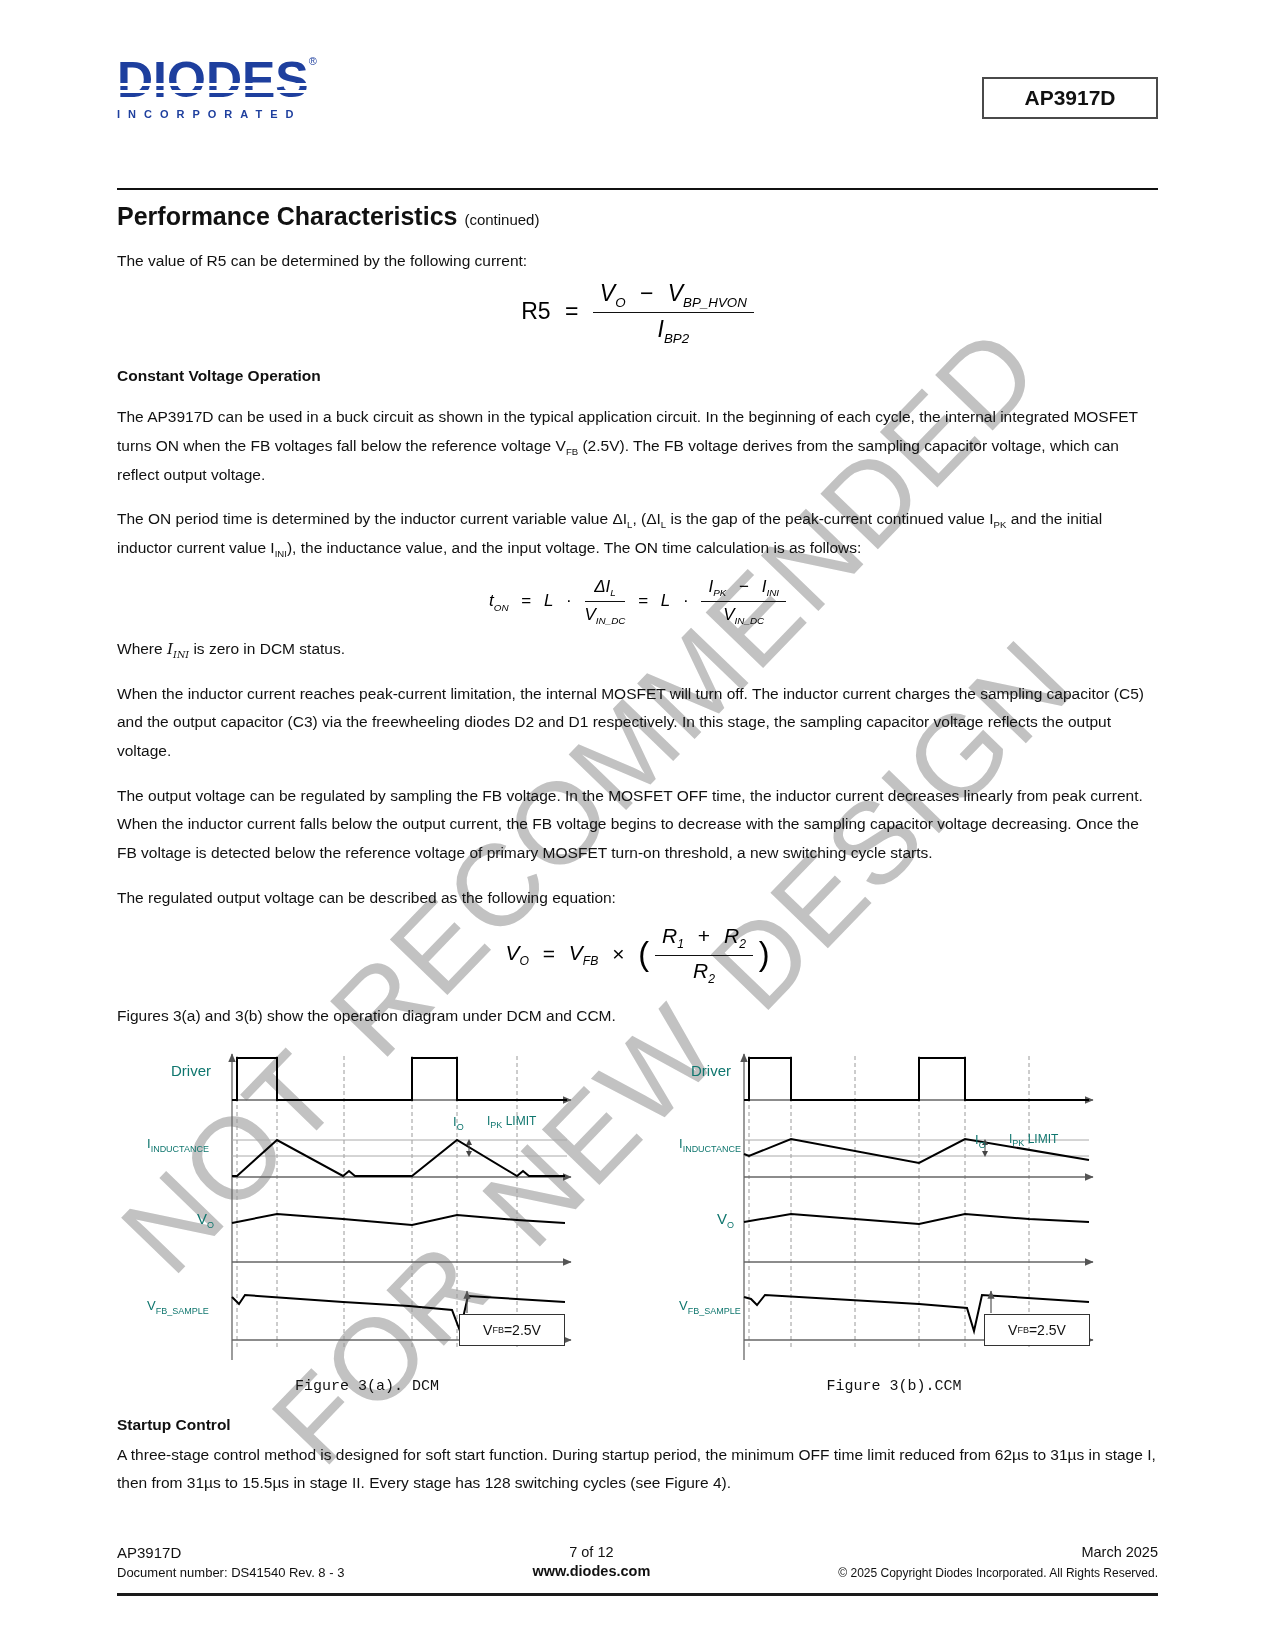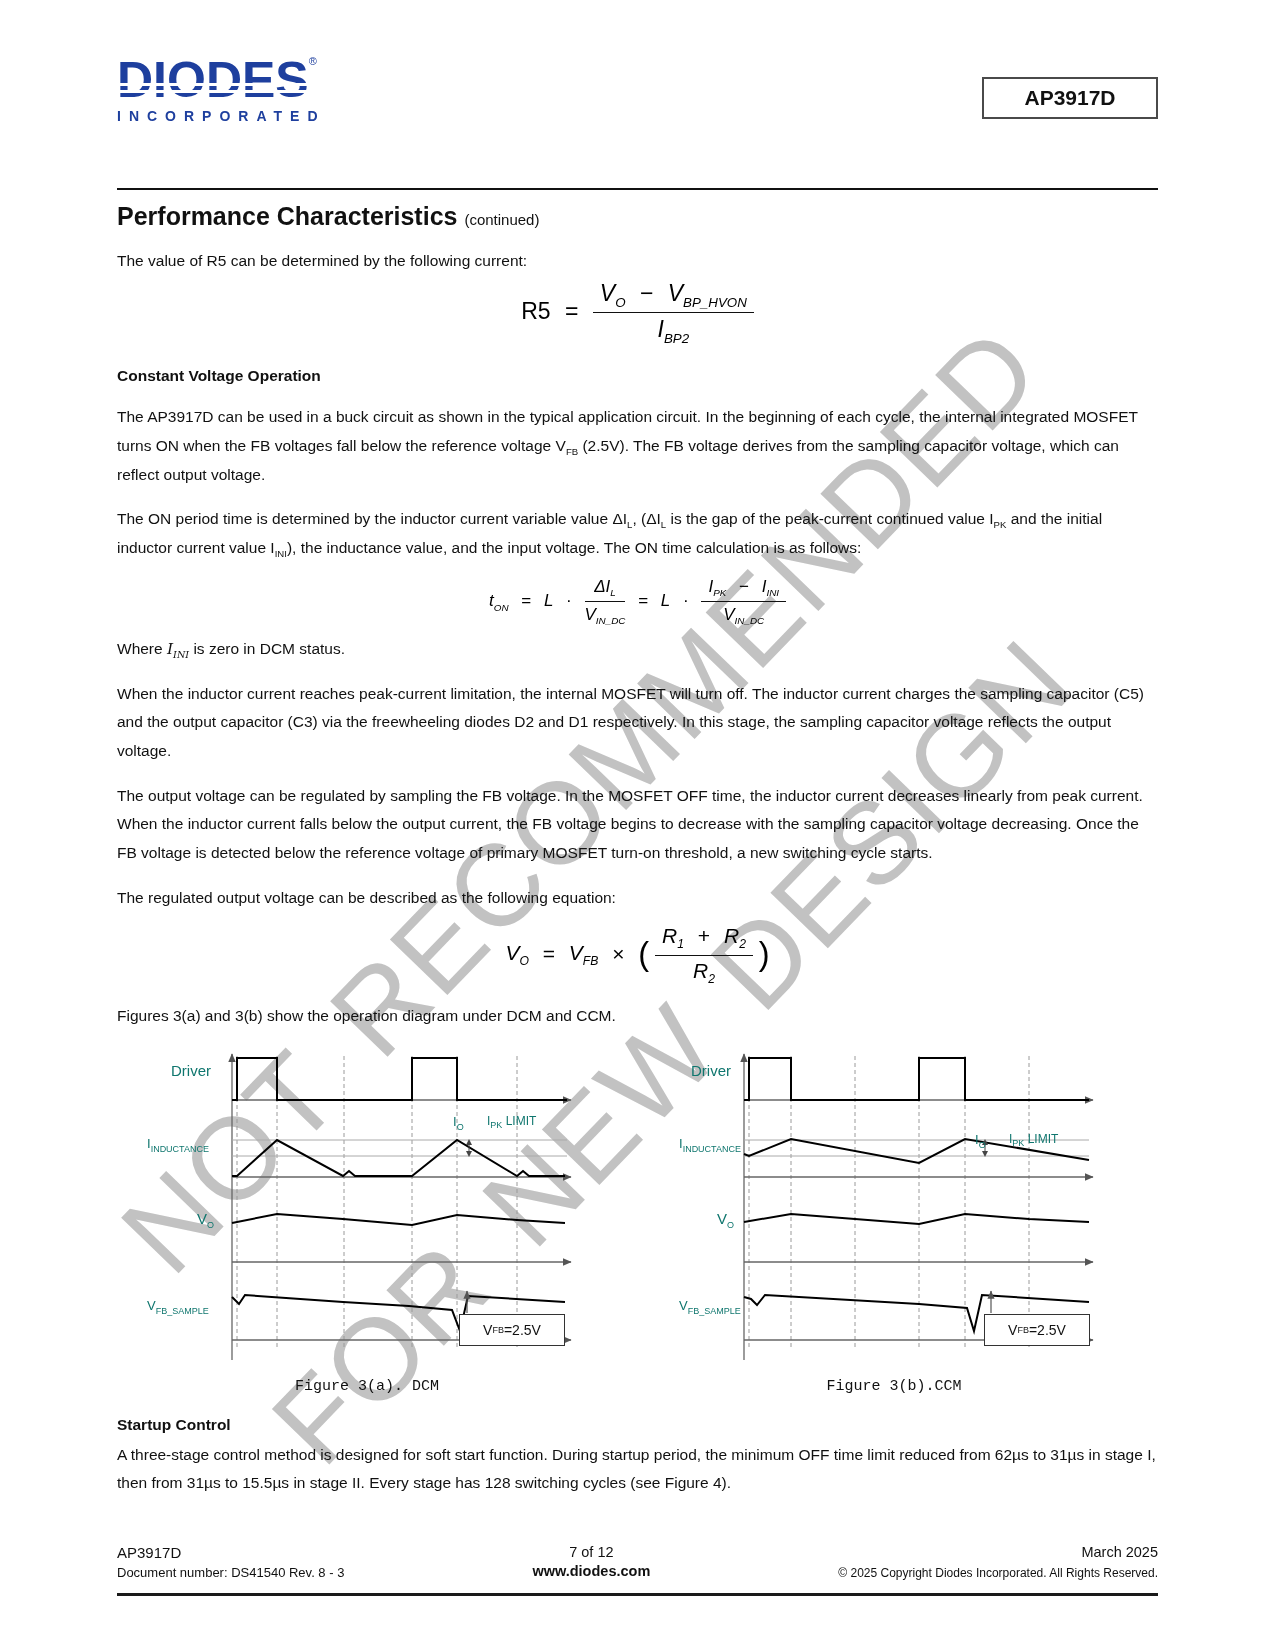--- a/index.html
+++ b/index.html
@@ -15,21 +15,21 @@
   .wm1{left:580px;top:800px;}
   .wm2{left:672px;top:1052px;}
 
   
   .hdr{position:relative;height:103px;}
   .logo-word-wrap{position:relative;display:inline-block;}
   .logo-word{font-size:50px;font-weight:800;color:#1e3f9e;letter-spacing:0;line-height:1;}
   .stripe{position:absolute;left:0;width:100%;height:3px;background:#fff;}
   .s1{top:28px}.s2{top:35px}
   .logo-reg{color:#1e3f9e;font-size:11px;vertical-align:top;}
-  .logo-sub{font-size:14px;font-weight:bold;letter-spacing:8px;color:#1e3f9e;margin-top:3px;}
+  .logo-sub{font-size:11px;font-weight:bold;letter-spacing:8px;color:#1e3f9e;margin-top:3px;}
   .part-box{position:absolute;top:22px;right:0;width:172px;height:38px;border:2px solid #4a4a4a;
             display:flex;align-items:center;justify-content:center;font-size:21px;font-weight:bold;background:#fff;}
   .header-rule{border:none;border-top:2px solid #111;margin:30px 0 0;}
 
   .title{font-size:25px;font-weight:bold;margin:12px 0 0;}
   .title .cont{font-size:15px;font-weight:normal;}
 
   p{font-size:15.5px;line-height:1.85;margin:16px 0 0;}
   sub{font-size:0.62em;}
   .sec-heading{font-size:15.5px;font-weight:bold;margin:18px 0 0;line-height:1.5;}

